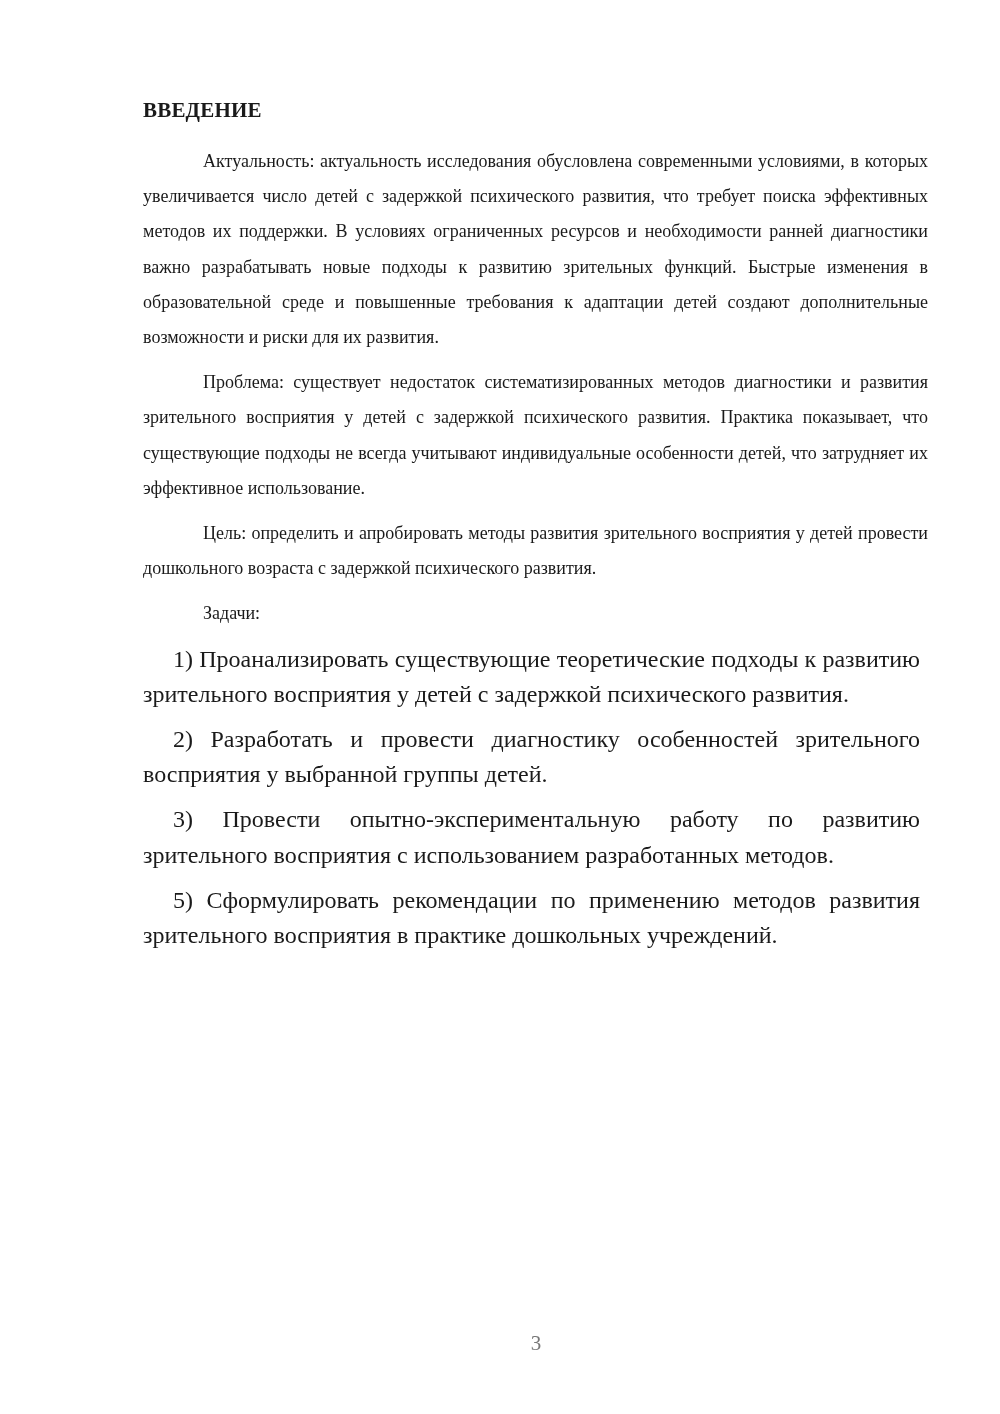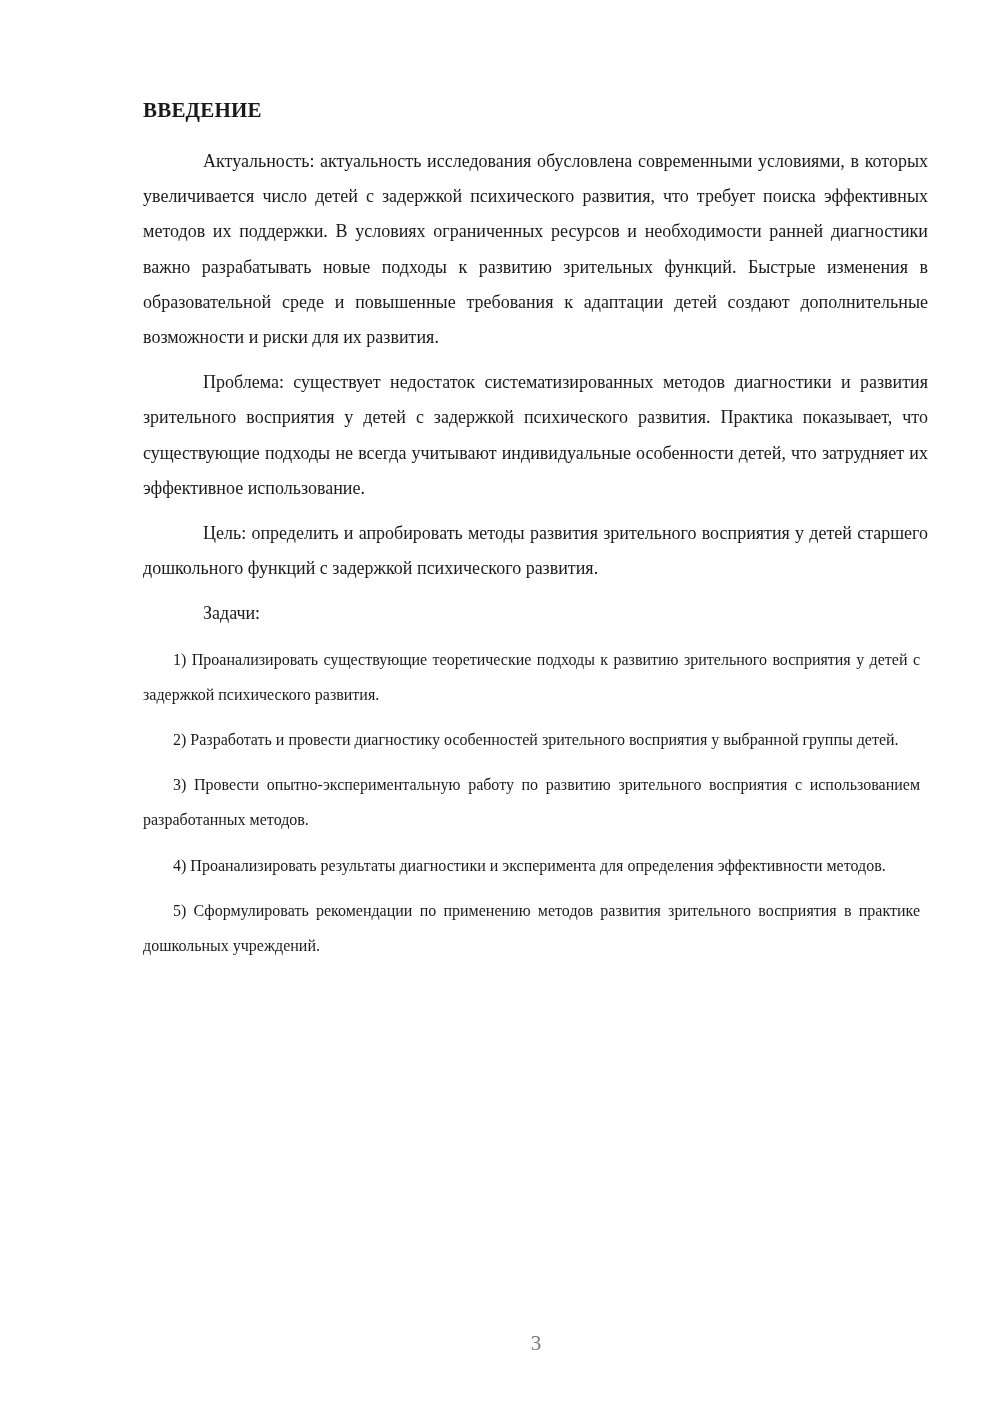--- a/index.html
+++ b/index.html
@@ -30,21 +30,21 @@
     }
     .para {
       font-size: 18px;
       line-height: 35.2px;
       text-align: justify;
       text-indent: 60px;
       margin: 0 0 10px 0;
       word-spacing: 0px;
     }
     .task {
-      font-size: 16px;
+      font-size: 24px;
       line-height: 35.2px;
       text-align: justify;
       text-indent: 30px;
       margin: 0 8px 10px 0;
     }
     .page-number {
       position: absolute;
       top: 1331px;
       left: 0;
       width: 1072px;
@@ -55,26 +55,25 @@
     }
   </style>
 </head>
 <body>
 
 <div class="page">
   <h1 class="title">ВВЕДЕНИЕ</h1>
 
   <p class="para">Актуальность: актуальность исследования обусловлена современными условиями, в которых увеличивается число детей с задержкой психического развития, что требует поиска эффективных методов их поддержки. В условиях ограниченных ресурсов и необходимости ранней диагностики важно разрабатывать новые подходы к развитию зрительных функций. Быстрые изменения в образовательной среде и повышенные требования к адаптации детей создают дополнительные возможности и риски для их развития.</p>
   <p class="para">Проблема: существует недостаток систематизированных методов диагностики и развития зрительного восприятия у детей с задержкой психического развития. Практика показывает, что существующие подходы не всегда учитывают индивидуальные особенности детей, что затрудняет их эффективное использование.</p>
-  <p class="para">Цель: определить и апробировать методы развития зрительного восприятия у детей старшего дошкольного функций с задержкой психического развития.</p>
+  <p class="para">Цель: определить и апробировать методы развития зрительного восприятия у детей провести дошкольного возраста с задержкой психического развития.</p>
   <p class="para">Задачи:</p>
 
   <div>
     <p class="task">1) Проанализировать существующие теоретические подходы к развитию зрительного восприятия у детей с задержкой психического развития.</p>
     <p class="task">2) Разработать и провести диагностику особенностей зрительного восприятия у выбранной группы детей.</p>
     <p class="task">3) Провести опытно-экспериментальную работу по развитию зрительного восприятия с использованием разработанных методов.</p>
-    <p class="task">4) Проанализировать результаты диагностики и эксперимента для определения эффективности методов.</p>
     <p class="task">5) Сформулировать рекомендации по применению методов развития зрительного восприятия в практике дошкольных учреждений.</p>
   </div>
 
 </div>
 
 <div class="page-number">3</div>
 
 </body></html>

